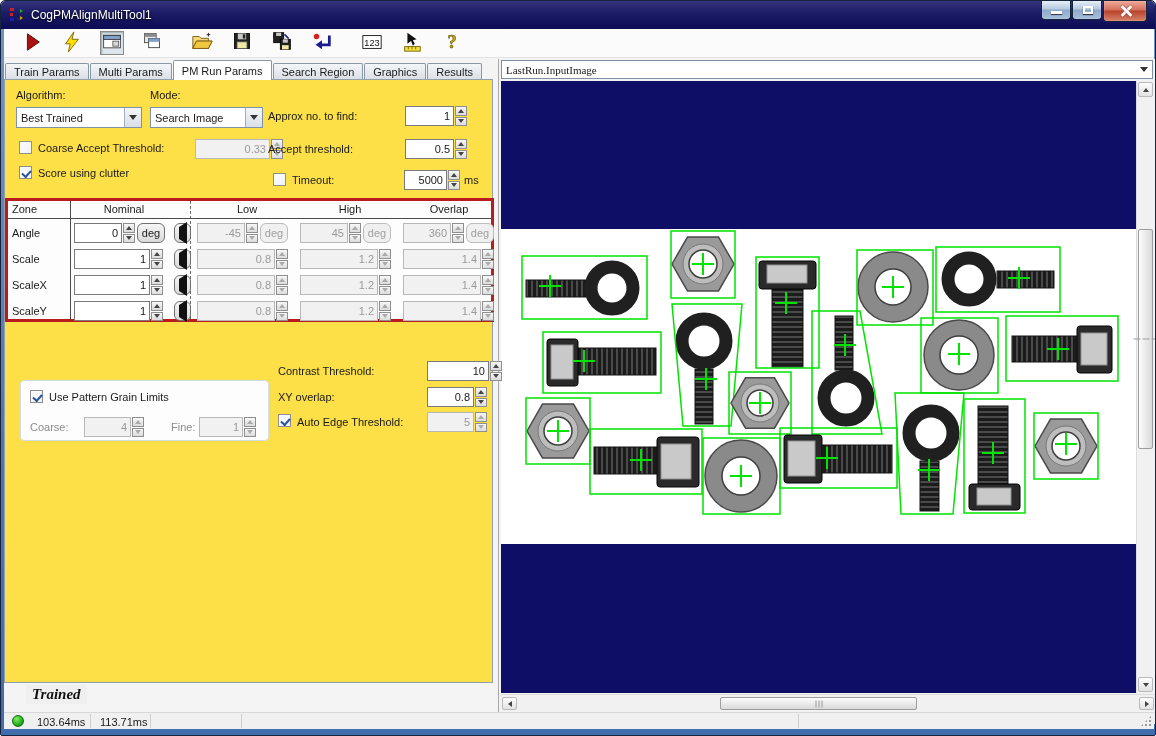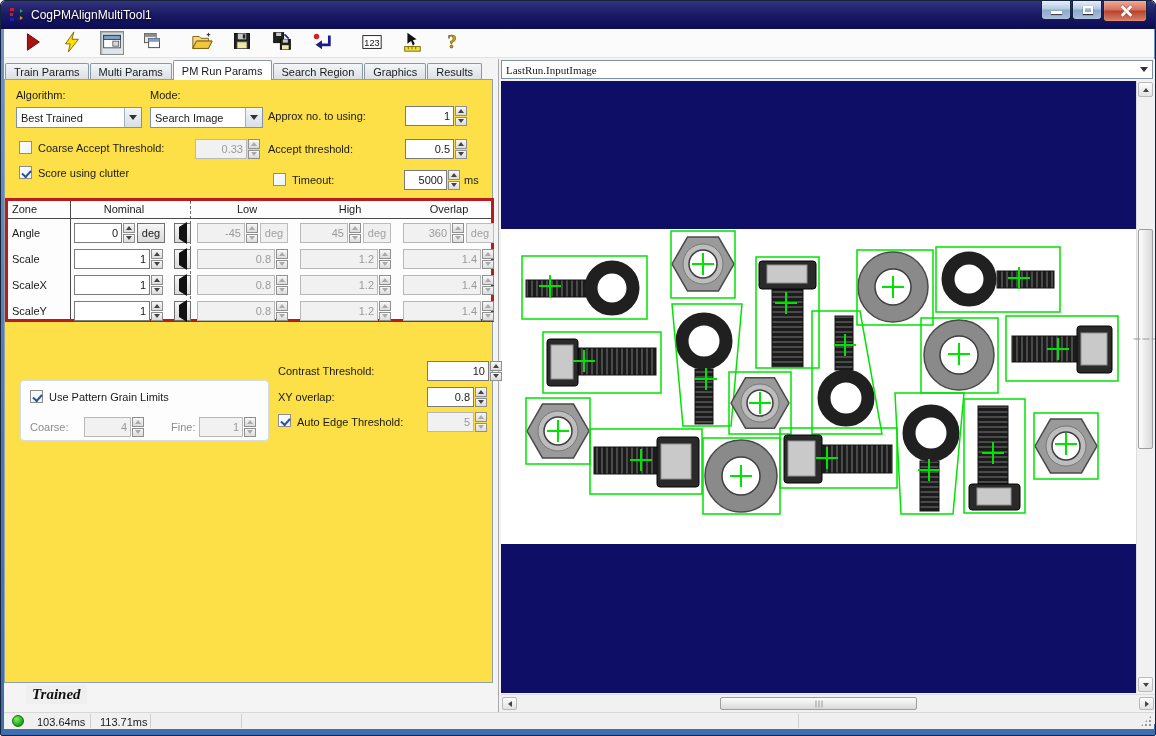--- a/index.html
+++ b/index.html
@@ -47,21 +47,21 @@
   .spin { position:absolute; height:20px; display:flex; }
   .spin-val { flex:1; background:#fff; border:1px solid #7a7a7a; text-align:right; padding:3px 3px 0 0; }
   .spin-btns { width:13px; display:flex; flex-direction:column; }
   .sb { flex:1; border:1px solid #8f8f8f; margin-left:1px; background:linear-gradient(180deg,#f7f7f7,#dcdcdc); display:flex; align-items:center; justify-content:center; }
   .sb + .sb { margin-top:1px; }
   .spin.disabled .spin-val { background:#f1f1f1; color:#9a9a9a; border-color:#b8b8b8; }
   .spin.disabled .tri-up-s { border-bottom-color:#aaa; } .spin.disabled .tri-dn-s { border-top-color:#aaa; }
   .checkbox { position:absolute; width:13px; height:13px; border:1px solid #8e8e8e; background:linear-gradient(135deg,#fdfdfd,#eef2f5); }
   .checkbox.checked::after { content:""; position:absolute; left:2px; top:3px; width:7px; height:4px;
     border-left:2px solid #28529c; border-bottom:2px solid #28529c; transform:rotate(-48deg); }
-  .btn-sm { position:absolute; height:20px; border:1px solid #707070; border-radius:0; background:linear-gradient(180deg,#f6f6f6,#dadada); text-align:center; padding-top:3px; }
+  .btn-sm { position:absolute; height:20px; border:1px solid #707070; border-radius:6px; background:linear-gradient(180deg,#f6f6f6,#dadada); text-align:center; padding-top:3px; }
   .btn-sm.disabled { color:#a0a0a0; border-color:#bcbcbc; background:#f0f0f0; }
   .tri-left { width:0; height:0; border-top:5px solid transparent; border-bottom:5px solid transparent; border-right:8px solid #111; margin:0 auto; }
   
   .ztable { position:absolute; left:0; top:118px; width:489px; height:124px; border:3px solid #b91c1c; background:#fdfdfd; }
   .zline-v { position:absolute; top:0; bottom:0; width:1px; background:#4a4a4a; }
   .zline-v.dashed { background:none; border-left:1px dashed #6a6a6a; }
   .zline-h { position:absolute; left:0; right:0; top:17px; height:1px; background:#4a4a4a; }
   .zhead { position:absolute; top:2px; text-align:center; }
   .group-box { position:absolute; border:1px solid #d2dde4; border-radius:4px; background:#fdfdfd; }
   
@@ -215,36 +215,36 @@
         <span class="cb-btn">
             <i class="tri-dn"></i>
           </span>
       </div>
       <div class="combo" style="left:145px;top:27px;width:113px">
         <span class="cb-text">Search Image</span>
         <span class="cb-btn">
             <i class="tri-dn"></i>
           </span>
       </div>
-      <span class="lbl" style="left:263px;top:30px">Approx no. to using:</span>
+      <span class="lbl" style="left:263px;top:30px">Approx no. to find:</span>
       <div class="spin" style="left:400px;top:26px;width:62px">
         <span class="spin-val">1</span>
         <span class="spin-btns">
             <span class="sb">
               <i class="tri-up-s"></i>
             </span>
             <span class="sb">
               <i class="tri-dn-s"></i>
             </span>
           </span>
       </div>
 
       <span class="checkbox" style="left:14px;top:61px"></span>
       <span class="lbl" style="left:33px;top:62px">Coarse Accept Threshold:</span>
-      <div class="spin disabled" style="left:190px;top:59px;width:65px">
+      <div class="spin disabled" style="left:190px;top:59px;width:88px">
         <span class="spin-val">0.33</span>
         <span class="spin-btns">
             <span class="sb">
               <i class="tri-up-s"></i>
             </span>
             <span class="sb">
               <i class="tri-dn-s"></i>
             </span>
           </span>
       </div>

